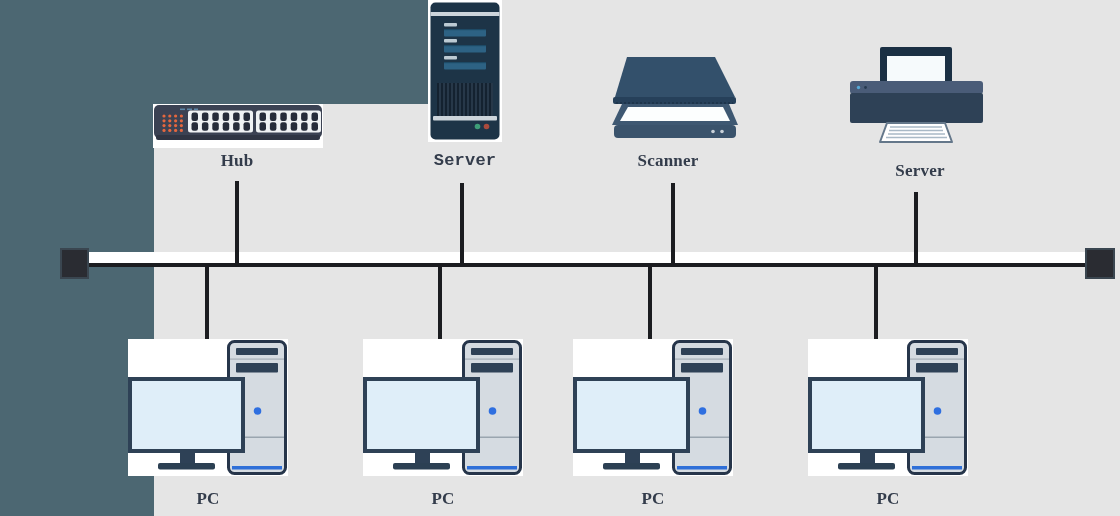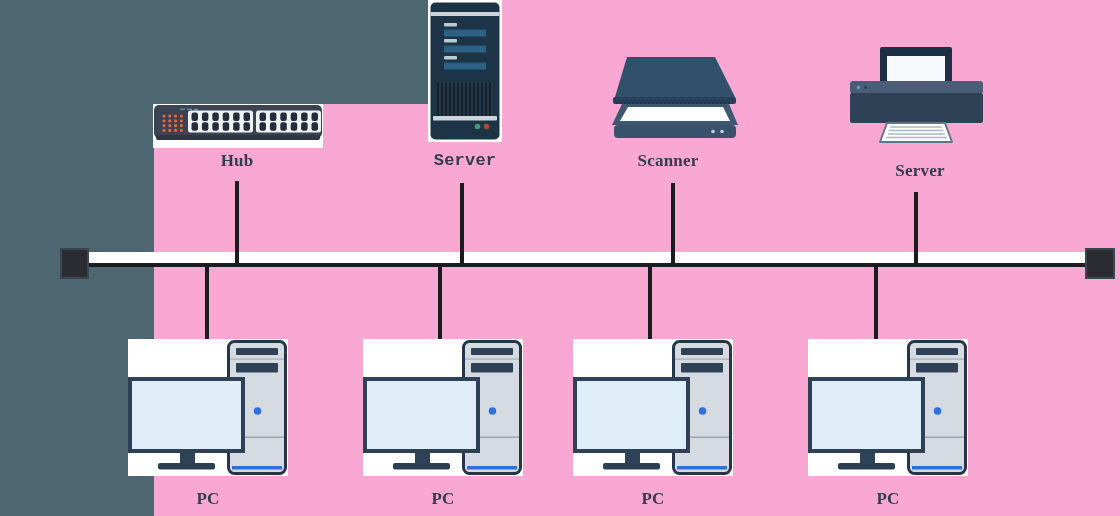--- a/index.html
+++ b/index.html
@@ -1,17 +1,17 @@
 <!DOCTYPE html>
 <html><head>
 <meta charset="utf-8">
 <style>
   html,body{margin:0;padding:0;background:#fff;}
   .canvas{
-    position:relative;width:1120px;height:516px;background:#f9a8d4;
+    position:relative;width:1120px;height:516px;background:#e5e5e5;
     overflow:hidden;font-family:"Liberation Serif","DejaVu Serif",serif;
   }
   .abs{position:absolute;}
   .panel{background:#4C6772;}
   .panel-top{left:0;top:0;width:428px;height:104px;}
   .panel-left{left:0;top:0;width:154px;height:516px;}
   .whitebox{background:#FFFFFF;}
   .bus-band{left:89px;top:252px;width:1001px;height:15px;background:#FFFFFF;}
   .line{background:#1B1C20;}
   .bus{left:87px;top:263px;width:1000px;height:4px;}

